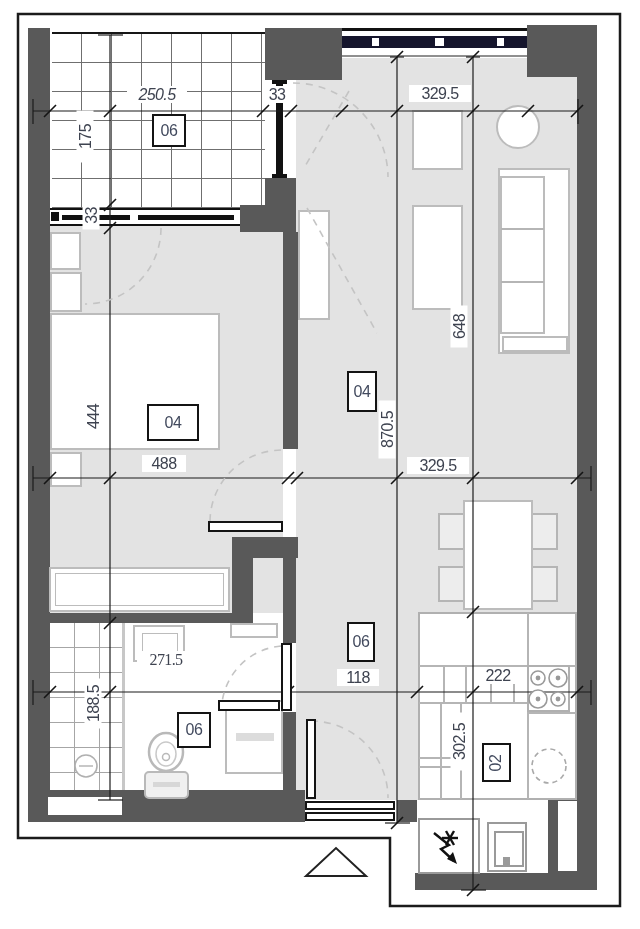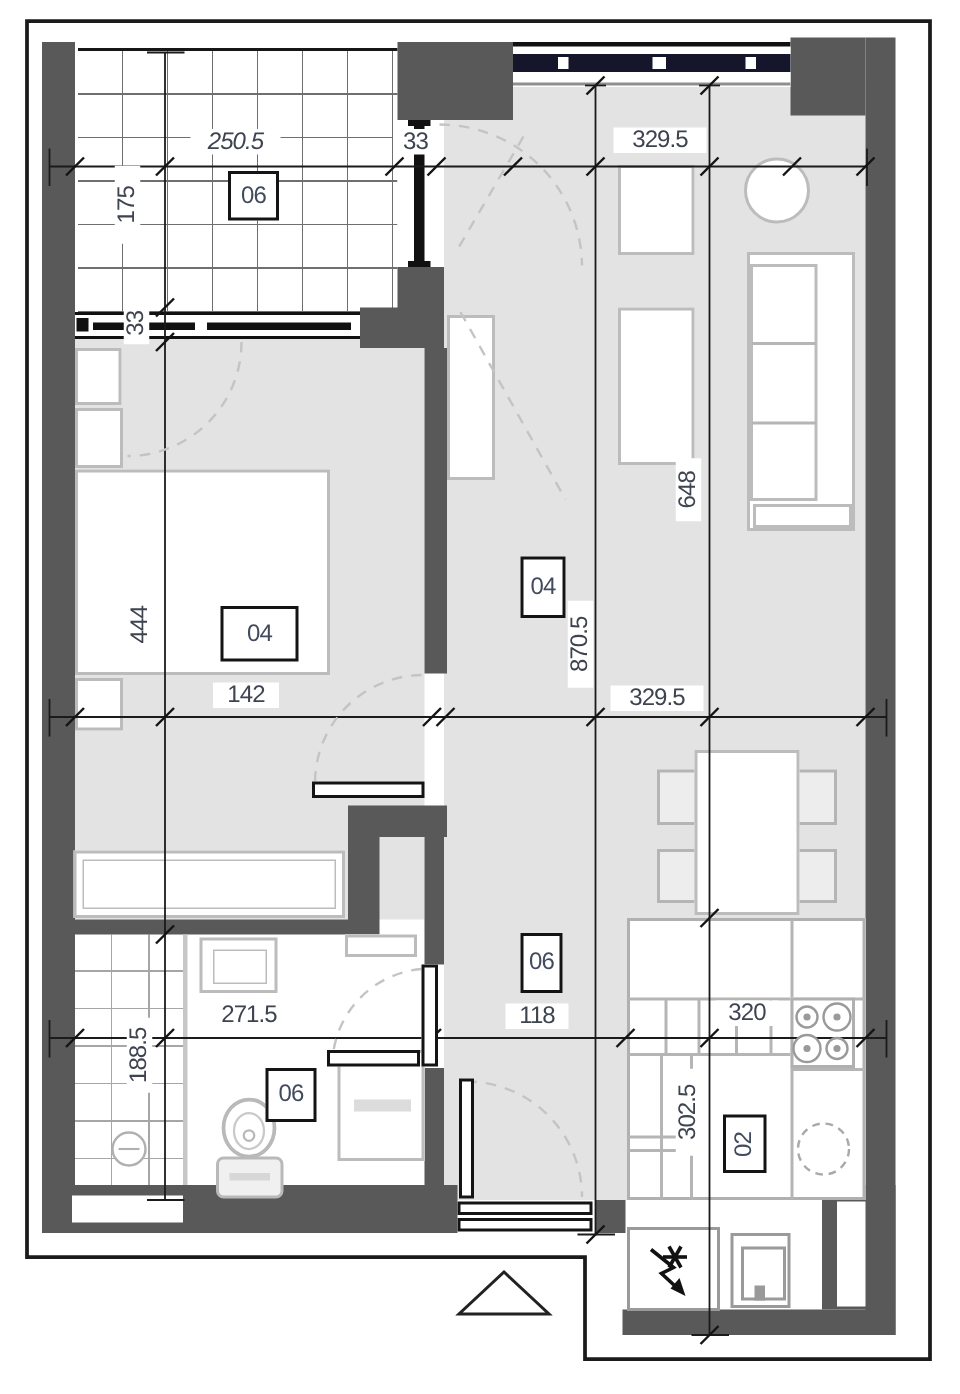--- a/index.html
+++ b/index.html
@@ -245,28 +245,28 @@
       </g>
     </g>
   </svg>
 
   <div class="abs dimtext" style="left:127px;top:86px;width:58px;font-style:italic;">250.5</div>
   <div class="abs dimtext" style="left:262px;top:86px;width:28px;">33</div>
   <div class="abs dimtext" style="left:409px;top:85px;width:60px;">329.5</div>
   <div class="abs dimtext vtext" style="left:59px;top:128px;width:50px;">175</div>
   <div class="abs dimtext vtext" style="left:77px;top:207px;width:26px;">33</div>
   <div class="abs dimtext vtext" style="left:71px;top:408px;width:43px;">444</div>
-  <div class="abs dimtext" style="left:142px;top:455px;width:42px;">142</div>
+  <div class="abs dimtext" style="left:142px;top:455px;width:42px;">488</div>
   <div class="abs dimtext" style="left:407px;top:457px;width:60px;">329.5</div>
   <div class="abs dimtext vtext" style="left:358px;top:421px;width:56px;">870.5</div>
   <div class="abs dimtext vtext" style="left:438px;top:318px;width:40px;">648</div>
-  <div class="abs dimtext" style="left:137px;top:668px;width:56px;">271.5</div>
+  <div class="abs dimtext" style="left:137px;top:651px;width:56px;font-family:Liberation Serif, serif;">271.5</div>
   <div class="abs dimtext vtext" style="left:68px;top:695px;width:48px;">188.5</div>
   <div class="abs dimtext" style="left:337px;top:669px;width:40px;">118</div>
-  <div class="abs dimtext" style="left:477px;top:667px;width:40px;">320</div>
+  <div class="abs dimtext" style="left:477px;top:667px;width:40px;">222</div>
   <div class="abs dimtext vtext" style="left:430px;top:733px;width:56px;">302.5</div>
 
   <div class="abs lbl" style="left:152px;top:114px;width:34px;height:33px;text-align:center;">
     <span>06</span>
     </div>
   <div class="abs lbl" style="left:147px;top:404px;width:52px;height:37px;">
     <span>04</span>
     </div>
   <div class="abs lbl" style="left:347px;top:371px;width:30px;height:41px;">
     <span>04</span>

